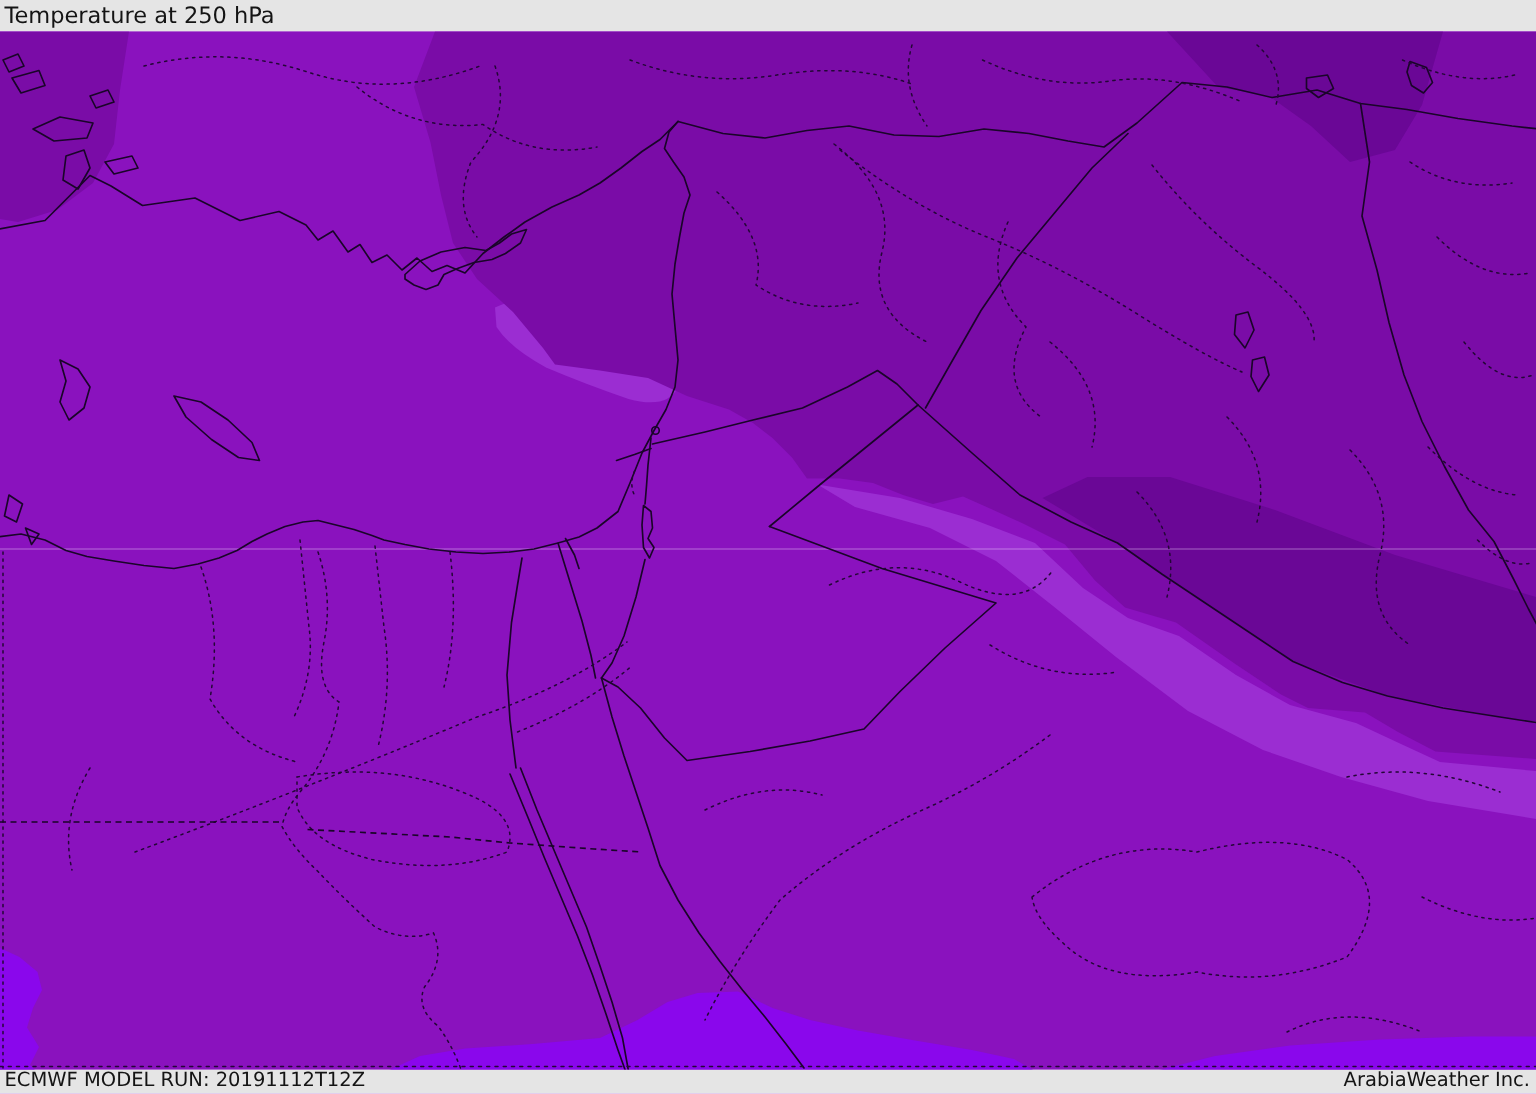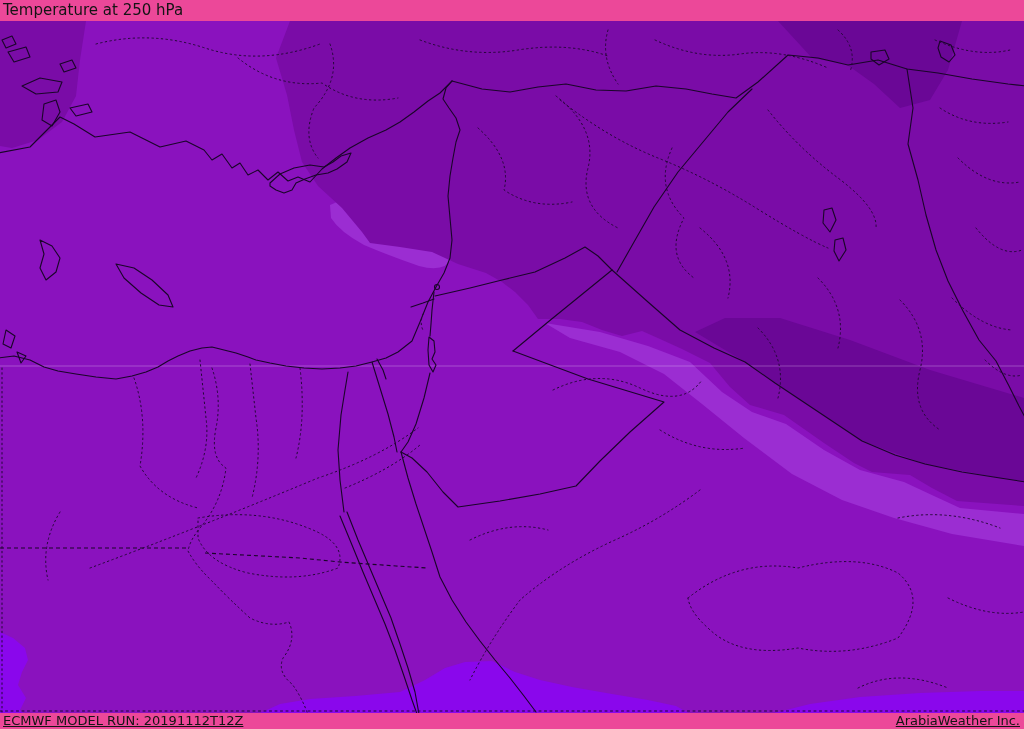--- a/index.html
+++ b/index.html
@@ -1,20 +1,20 @@
 <!DOCTYPE html>
 <html><head>
 <meta charset="utf-8">
 <style>
   html,body{margin:0;padding:0;background:#fff;}
   body{width:1024px;height:729px;overflow:hidden;font-family:"DejaVu Sans","Liberation Sans",sans-serif;}
   .bar{box-sizing:border-box;width:1024px;display:flex;justify-content:space-between;align-items:center;
-       background:#ec4899;color:#141414;}
+       background:#e5e5e5;color:#141414;}
   .bar.header{height:21px;font-size:15px;line-height:21px;padding:0 4px 0 3px;}
-  .bar.footer{height:16px;font-size:13px;line-height:16px;padding:0 4px 0 3px;text-decoration:underline;}
+  .bar.footer{height:16px;font-size:13px;line-height:16px;padding:0 4px 0 3px;}
   .bar span{white-space:nowrap;}
   #map-wrap{width:1024px;height:692px;position:relative;background:#8A12BE;}
   svg{display:block;}
 </style>
 </head>
 <body>
 
 <div class="bar header">
   <span>Temperature at 250 hPa</span>
 </div>

